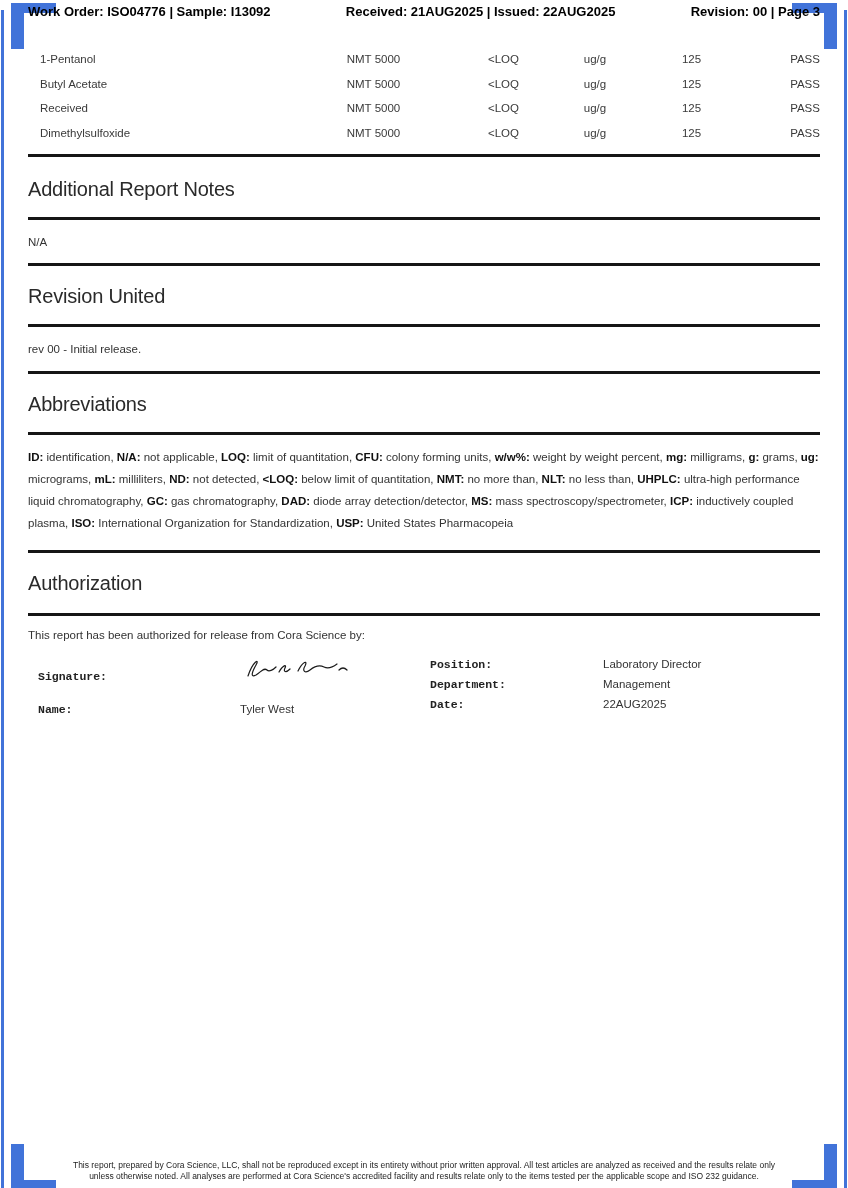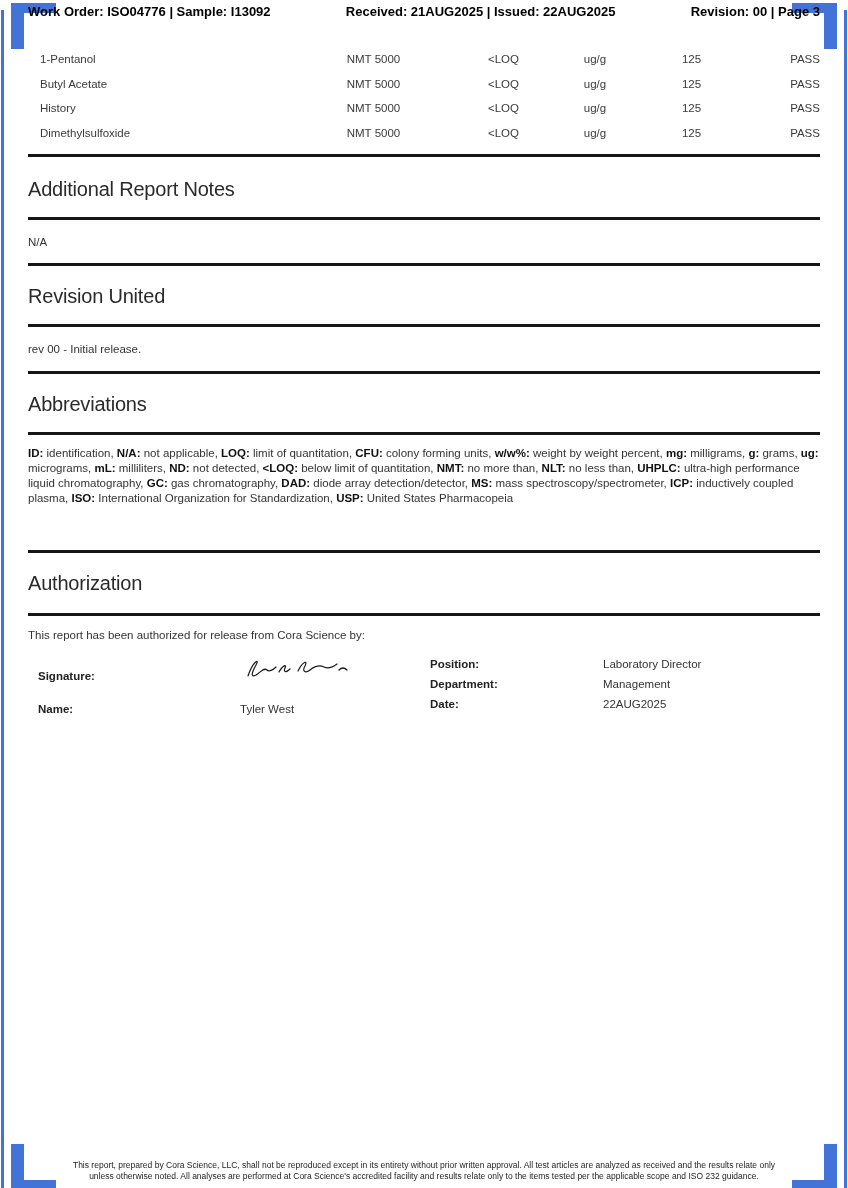--- a/index.html
+++ b/index.html
@@ -33,27 +33,27 @@
   .trow { height:24.6px; }
   .td { text-align:right; font-size:11.5px; color:#3a3a3a; }
   .td.c0 { text-align:left; padding-left:12px; }
 
   .rule  { position:absolute; left:28px; right:28px; height:3px; background:#161616; }
   .rule2 { height:2.5px; }
 
   h2 { font-size:20px; font-weight:400; color:#2a2a2a; letter-spacing:-0.2px; line-height:28px; }
   .small { font-size:11.5px; color:#333; }
 
-  .abbr-text { font-size:11.5px; line-height:15px; color:#333; }
+  .abbr-text { font-size:11.5px; line-height:22px; color:#333; }
   .abbr-text b { color:#111; }
 
   
   .auth-block { top:650px; height:100px; }
   .auth-item { position:absolute; font-size:11.5px; color:#333; }
-  .auth-label { font-weight:bold; color:#222; }
+  .auth-label { font-weight:bold; color:#222;font-family:Liberation Mono, monospace; }
   .sig-svg { position:absolute; left:212px; top:6px; }
 
   
   .footer { top:1160px; text-align:center; font-size:8.5px; line-height:11.3px; color:#1d1d1d; }
 </style>
 </head>
 <body>
 
 <div class="page">
 
@@ -81,21 +81,21 @@
       </div>
       <div class="trow">
         <div class="td c0">Butyl Acetate</div>
         <div class="td c1">NMT 5000</div>
         <div class="td c2">&lt;LOQ</div>
         <div class="td c3">ug/g</div>
         <div class="td c4">125</div>
         <div class="td c5">PASS</div>
       </div>
       <div class="trow">
-        <div class="td c0">History</div>
+        <div class="td c0">Received</div>
         <div class="td c1">NMT 5000</div>
         <div class="td c2">&lt;LOQ</div>
         <div class="td c3">ug/g</div>
         <div class="td c4">125</div>
         <div class="td c5">PASS</div>
       </div>
       <div class="trow">
         <div class="td c0">Dimethylsulfoxide</div>
         <div class="td c1">NMT 5000</div>
         <div class="td c2">&lt;LOQ</div>

